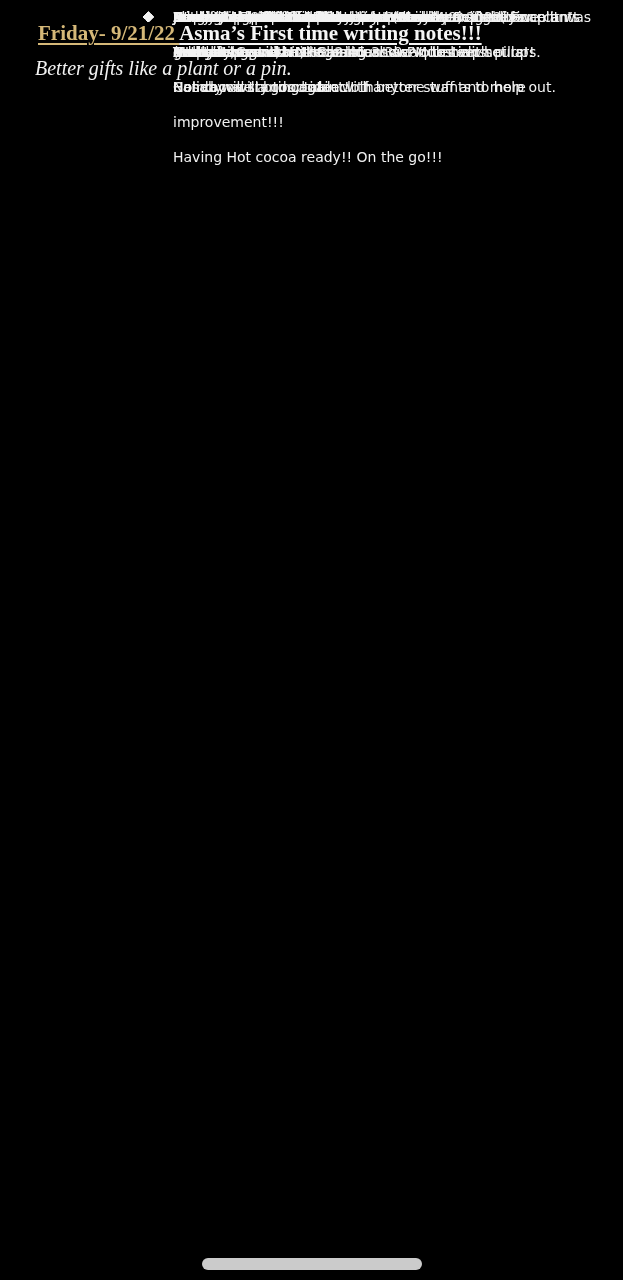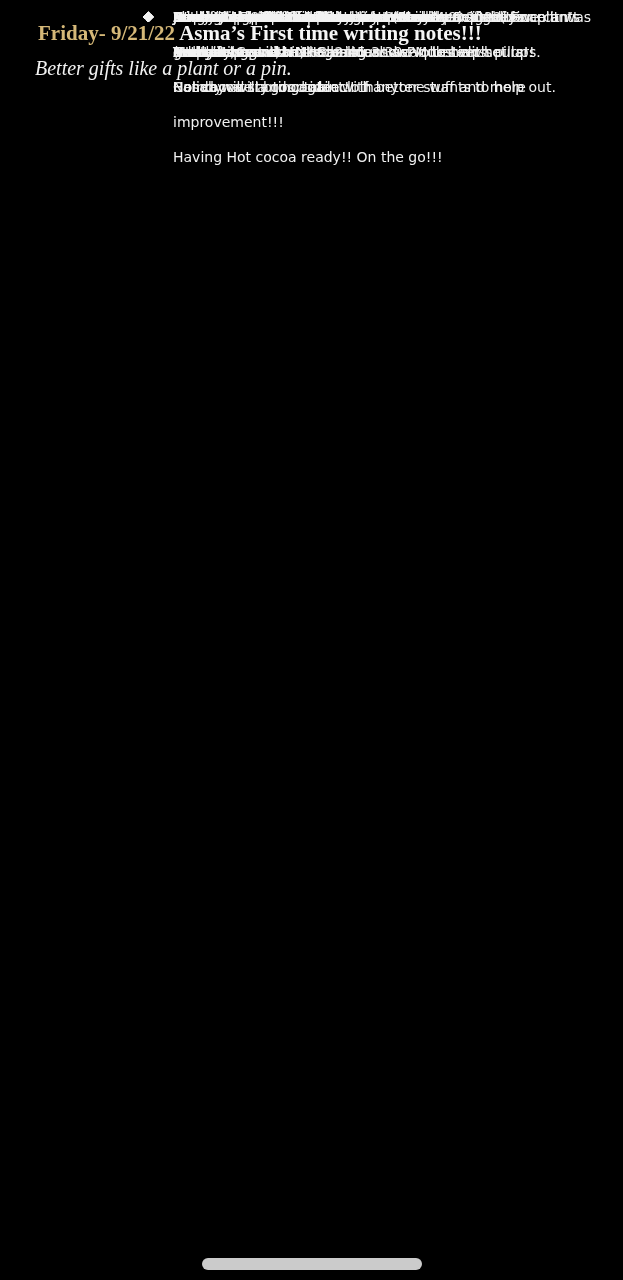--- a/index.html
+++ b/index.html
@@ -25,20 +25,21 @@
     color: var(--body-text);
   }
   .heading {
     padding-left: 38px;
     line-height: 36px;
     font-size: 21px;
     font-weight: bold;
     white-space: nowrap;
   }
   .heading .underlined {
+    text-decoration: underline;
     text-decoration-thickness: 2px;
     text-underline-offset: 3px;
   }
   .heading .date { color: var(--heading-date); }
   .heading .title-part { color: var(--heading-title); }
   .note .line {
     position: relative;
     line-height: 35px;
     padding-left: 102px;
     white-space: nowrap;

